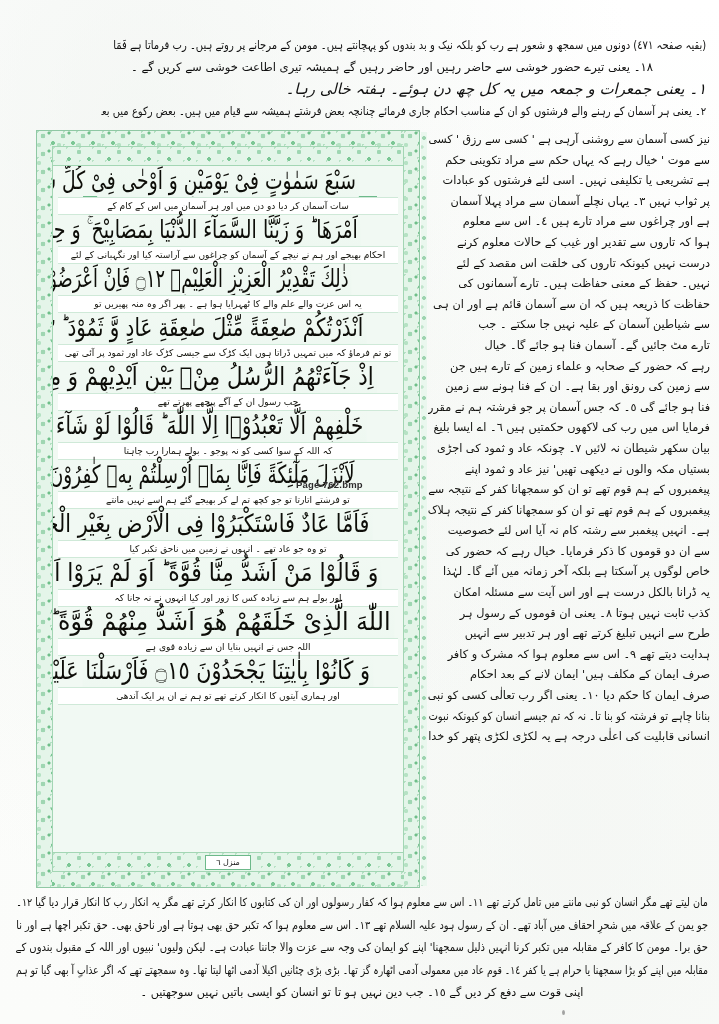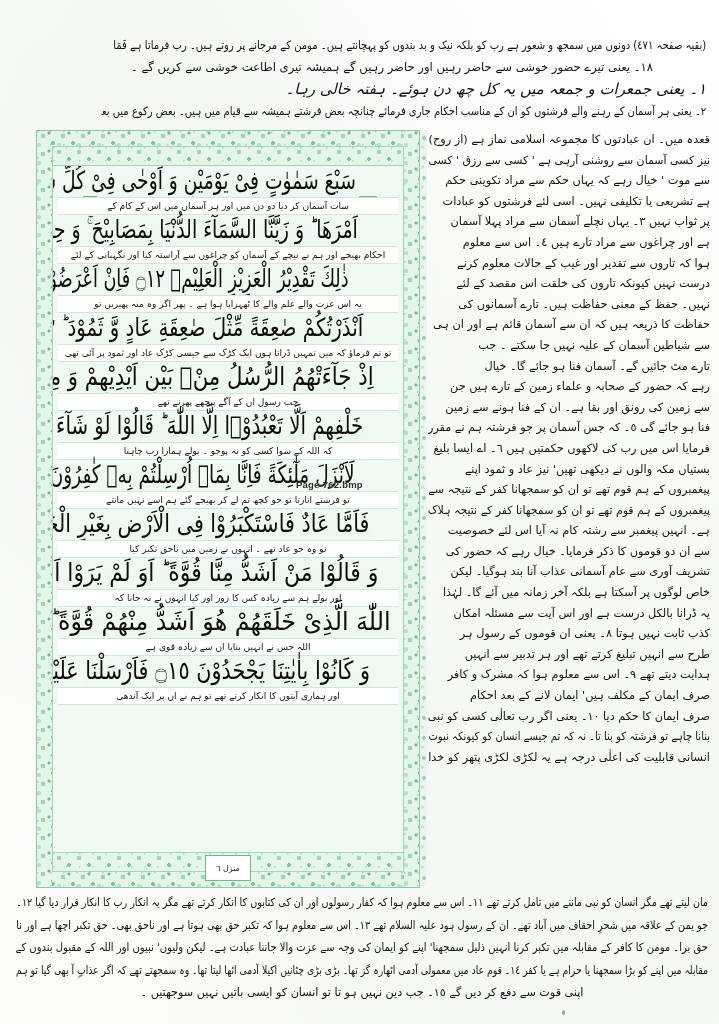--- a/index.html
+++ b/index.html
@@ -164,21 +164,21 @@
     background-image:
       radial-gradient(circle at 6px 5px, #9fd6b2 2px, transparent 2.5px),
       radial-gradient(circle at 16px 12px, #7cc795 1.6px, transparent 2.1px),
       linear-gradient(135deg, rgba(140,208,163,.5) 0 2px, transparent 2px 9px);
     background-size: 20px 18px, 20px 18px, 13px 13px;
     border-top: 1px solid #a3d6b4;
   }
   #manzil-box {
     position: absolute;
     left: 50%; transform: translateX(-50%);
-    top: 2px; height: 26px;
+    top: 2px; height: 15px;
     min-width: 46px;
     background: #ffffff;
     border: 1px solid #6db98a;
     display: flex; align-items: center; justify-content: center;
     direction: rtl; font-size: 8px; color: #111;
     padding: 0 4px;
   }
 
   
   #commentary {
@@ -308,42 +308,41 @@
     <div id="mushaf-footer">
       <div id="manzil-box">منزل ٦</div>
     </div>
 
   </div>
 </div>
 
 <div id="col-rule"></div>
 
 <div id="commentary">
-    <div class="c-line urdu">قعدہ میں۔ ان عبادتوں کا مجموعہ اسلامی نماز ہے (از روح)</div>
     <div class="c-line urdu" style="display: block; transform-origin: right center; transform: scaleX(0.9691);">نیز کسی آسمان سے روشنی آرہی ہے ' کسی سے رزق ' کسی</div>
     <div class="c-line urdu">سے موت ' خیال رہے کہ یہاں حکم سے مراد تکوینی حکم</div>
     <div class="c-line urdu">ہے تشریعی یا تکلیفی نہیں۔ اسی لئے فرشتوں کو عبادات</div>
     <div class="c-line urdu">پر ثواب نہیں ٣۔ یہاں نچلے آسمان سے مراد پہلا آسمان</div>
     <div class="c-line urdu">ہے اور چراغوں سے مراد تارے ہیں ٤۔ اس سے معلوم</div>
     <div class="c-line urdu">ہوا کہ تاروں سے تقدیر اور غیب کے حالات معلوم کرنے</div>
     <div class="c-line urdu">درست نہیں کیونکہ تاروں کی خلقت اس مقصد کے لئے</div>
     <div class="c-line urdu">نہیں۔ حفظ کے معنی حفاظت ہیں۔ تارے آسمانوں کی</div>
     <div class="c-line urdu">حفاظت کا ذریعہ ہیں کہ ان سے آسمان قائم ہے اور ان ہی</div>
     <div class="c-line urdu">سے شیاطین آسمان کے علیہ نہیں جا سکتے ۔ جب</div>
     <div class="c-line urdu">تارے مٹ جائیں گے۔ آسمان فنا ہو جائے گا۔ خیال</div>
     <div class="c-line urdu">رہے کہ حضور کے صحابہ و علماء زمین کے تارے ہیں جن</div>
     <div class="c-line urdu">سے زمین کی رونق اور بقا ہے۔ ان کے فنا ہونے سے زمین</div>
     <div class="c-line urdu" style="display: block; transform-origin: right center; transform: scaleX(0.993);">فنا ہو جائے گی ٥۔ کہ جس آسمان پر جو فرشتہ ہم نے مقرر</div>
     <div class="c-line urdu">فرمایا اس میں رب کی لاکھوں حکمتیں ہیں ٦۔ اے ایسا بلیغ</div>
+    <div class="c-line urdu">بیان سکھر شیطان نہ لائیں ٧۔ چونکہ عاد و ثمود کی اجڑی</div>
     <div class="c-line urdu">بستیاں مکہ والوں نے دیکھی تھیں' نیز عاد و ثمود اپنے</div>
     <div class="c-line urdu" style="display: block; transform-origin: right center; transform: scaleX(0.993);">پیغمبروں کے ہم قوم تھے تو ان کو سمجھانا کفر کے نتیجہ سے</div>
     <div class="c-line urdu" style="display: block; transform-origin: right center; transform: scaleX(0.9691);">پیغمبروں کے ہم قوم تھے تو ان کو سمجھانا کفر کے نتیجہ ہلاک</div>
     <div class="c-line urdu">ہے۔ انہیں پیغمبر سے رشتہ کام نہ آیا اس لئے خصوصیت</div>
     <div class="c-line urdu">سے ان دو قوموں کا ذکر فرمایا۔ خیال رہے کہ حضور کی</div>
-    <div class="c-line urdu">تشریف آوری سے عام آسمانی عذاب آنا بند ہوگیا۔ لیکن</div>
     <div class="c-line urdu">خاص لوگوں پر آسکتا ہے بلکہ آخر زمانہ میں آئے گا۔ لہٰذا</div>
     <div class="c-line urdu">یہ ڈرانا بالکل درست ہے اور اس آیت سے مسئلہ امکان</div>
     <div class="c-line urdu">کذب ثابت نہیں ہوتا ٨۔ یعنی ان قوموں کے رسول ہر</div>
     <div class="c-line urdu">طرح سے انہیں تبلیغ کرتے تھے اور ہر تدبیر سے انہیں</div>
     <div class="c-line urdu">ہدایت دیتے تھے ٩۔ اس سے معلوم ہوا کہ مشرک و کافر</div>
     <div class="c-line urdu">صرف ایمان کے مکلف ہیں' ایمان لانے کے بعد احکام</div>
     <div class="c-line urdu" style="display: block; transform-origin: right center; transform: scaleX(0.993);">صرف ایمان کا حکم دیا ١٠۔ یعنی اگر رب تعالٰی کسی کو نبی</div>
     <div class="c-line urdu" style="display: block; transform-origin: right center; transform: scaleX(0.8868);">بنانا چاہے تو فرشتہ کو بنا تا۔ نہ کہ تم جیسے انسان کو کیونکہ نبوت</div>
     <div class="c-line urdu">انسانی قابلیت کی اعلٰی درجہ ہے یہ لکڑی لکڑی پتھر کو خدا</div>
   </div>

